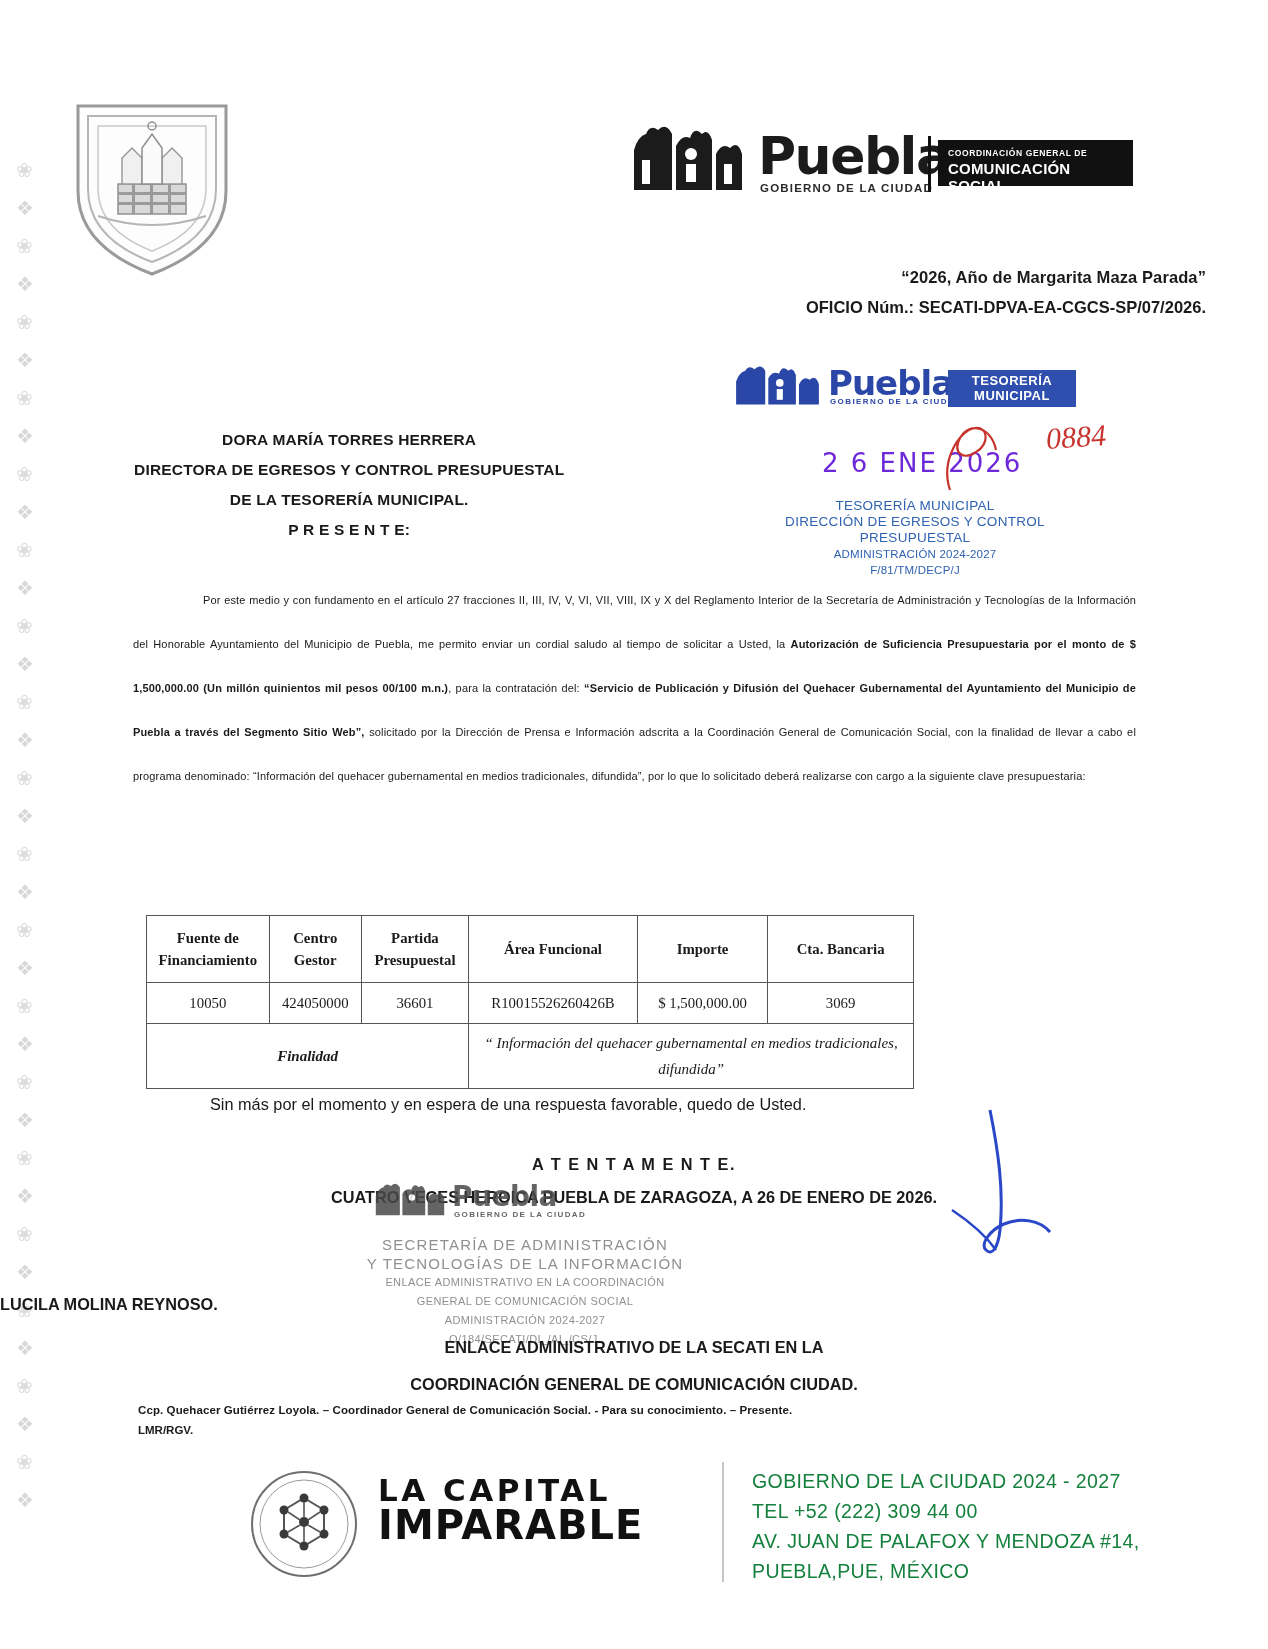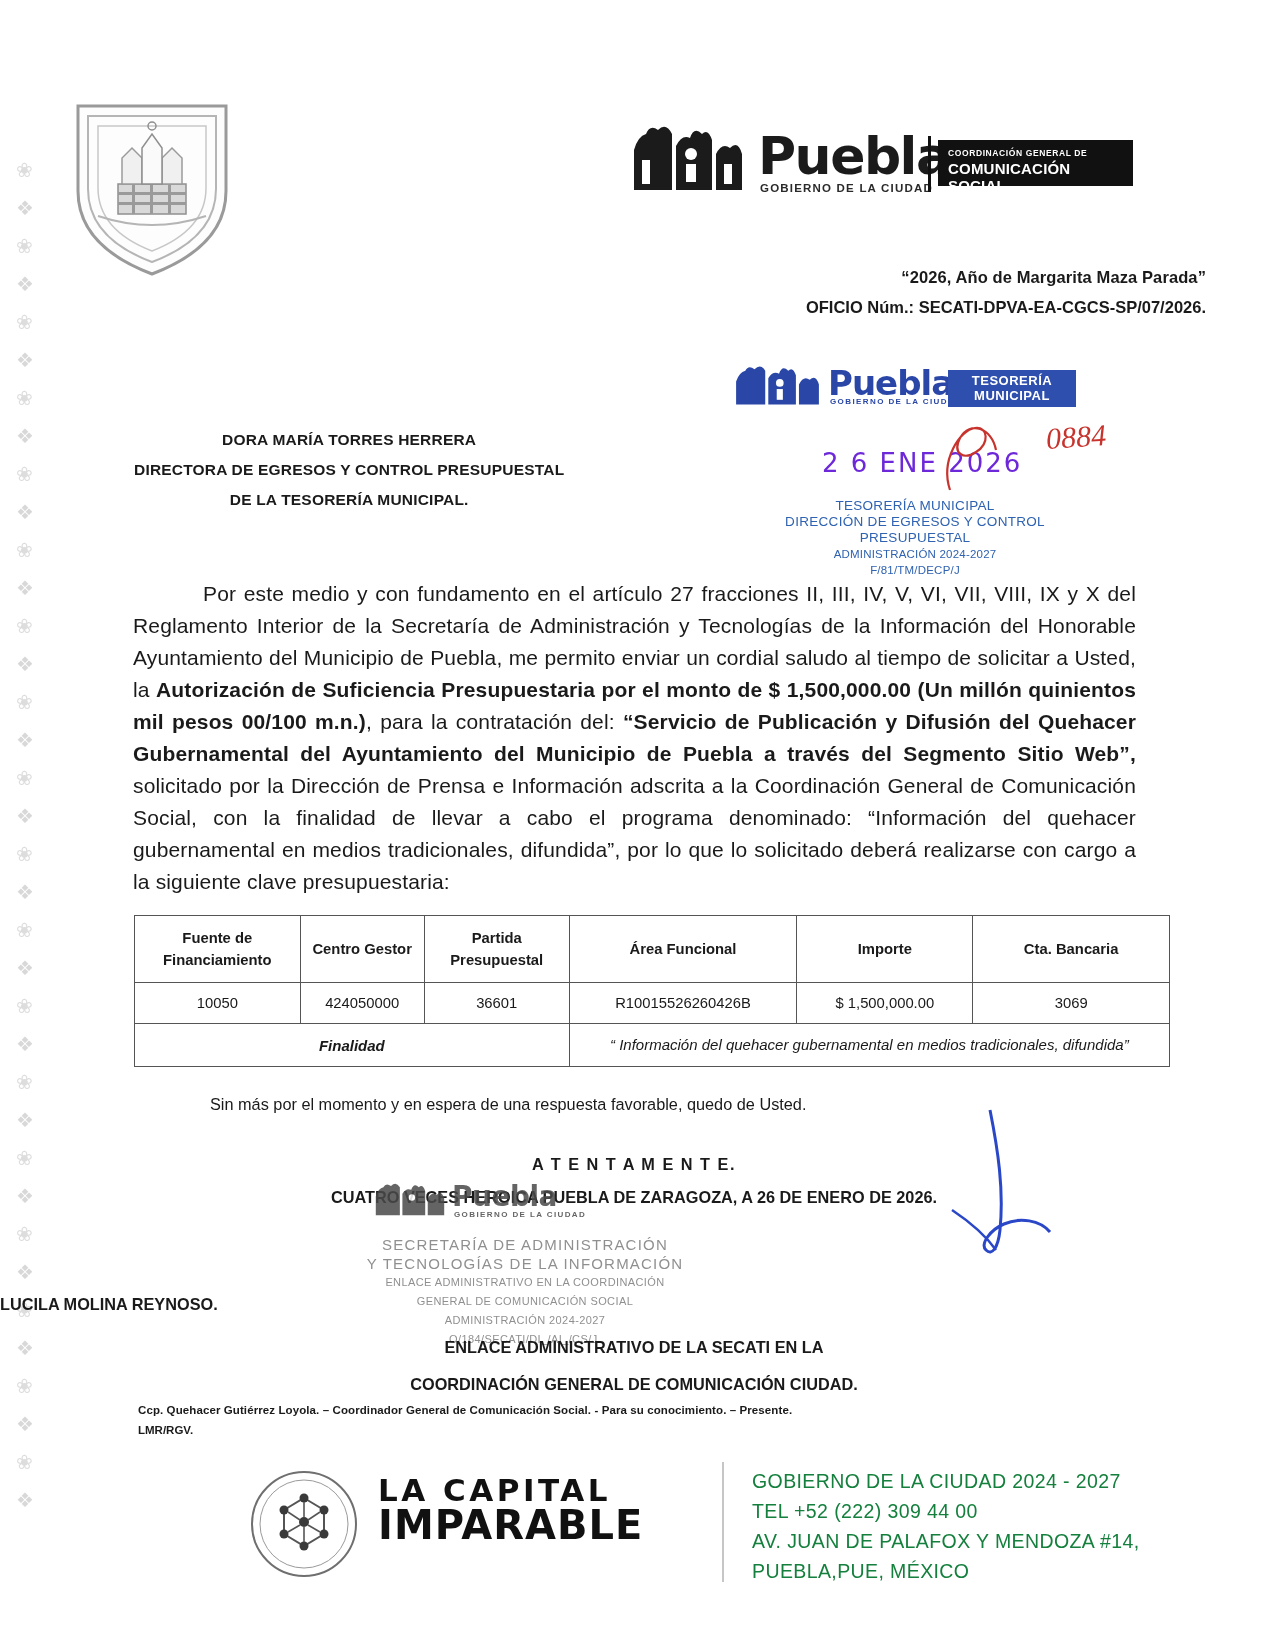--- a/index.html
+++ b/index.html
@@ -222,35 +222,36 @@
     height: 90px;
     pointer-events: none;
   }
 
   
   .body-text {
     position: absolute;
     left: 133px;
     top: 578px;
     width: 1003px;
-    font-size: 21px;
-    line-height: 32px;
+    font-size: 11px;
+    line-height: 44px;
     text-align: justify;
     letter-spacing: 0.15px;
   }
   .body-text p { margin: 0; text-indent: 0; }
   .body-text .indent { text-indent: 70px; }
   .body-text b { font-weight: bold; }
 
   
   .table-wrap {
     position: absolute;
-    left: 134px;
+    left: 146px;
     top: 915px;
-    width: 1036px;
+    width: 768px;
+    font-family: Liberation Serif, serif;
   }
   table {
     border-collapse: collapse;
     width: 100%;
     font-size: 14.5px;
   }
   td, th {
     border: 1px solid #555;
     text-align: center;
     padding: 5px 4px;
@@ -509,20 +510,21 @@
   <div class="cgcs-line2">COMUNICACIÓN SOCIAL</div>
 </div>
 
 <div class="year-motto">“2026, Año de Margarita Maza Parada”</div>
 <div class="oficio-num">OFICIO Núm.: SECATI-DPVA-EA-CGCS-SP/07/2026.</div>
 
 <div class="recipient">
   <div>DORA MARÍA TORRES HERRERA</div>
   <div>DIRECTORA DE EGRESOS Y CONTROL PRESUPUESTAL</div>
   <div>DE LA TESORERÍA MUNICIPAL.</div>
+  <div>P R E S E N T E:</div>
 </div>
 
 <div class="stamp-logo">
   <svg width="95" height="46" viewBox="0 0 120 60">
     <path d="M6 54 L6 24 Q10 12 18 10 Q22 2 30 8 Q38 0 44 10 L44 54 Z" fill="#2a47a8"></path>
     <path d="M48 54 L48 20 Q54 10 62 14 Q66 2 74 10 Q80 4 84 16 L84 54 Z" fill="#2a47a8"></path>
     <path d="M88 54 L88 28 Q94 16 102 22 Q110 14 114 28 L114 54 Z" fill="#2a47a8"></path>
     <circle cx="63" cy="26" r="5" fill="#ffffff"></circle>
     <rect x="59" y="34" width="8" height="14" fill="#ffffff"></rect>
   </svg>

